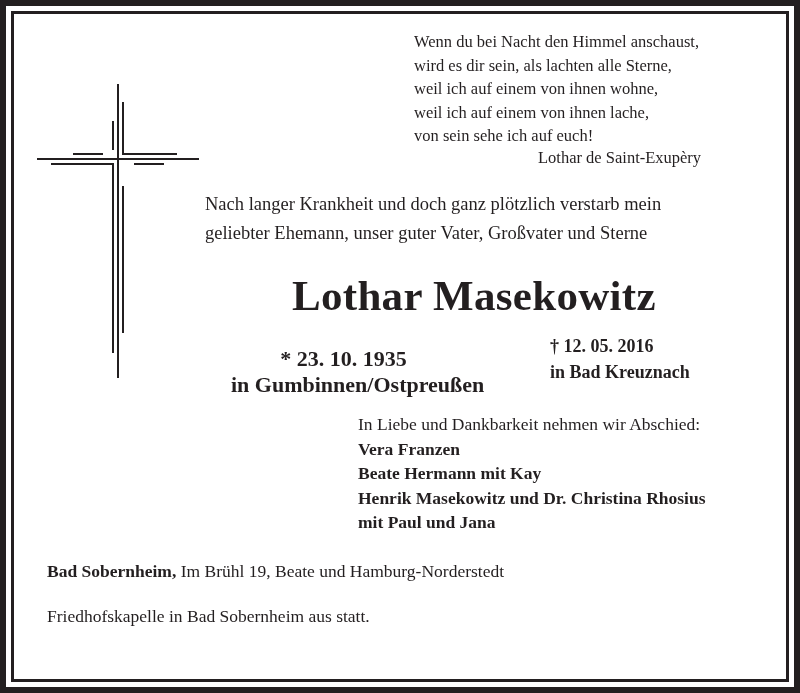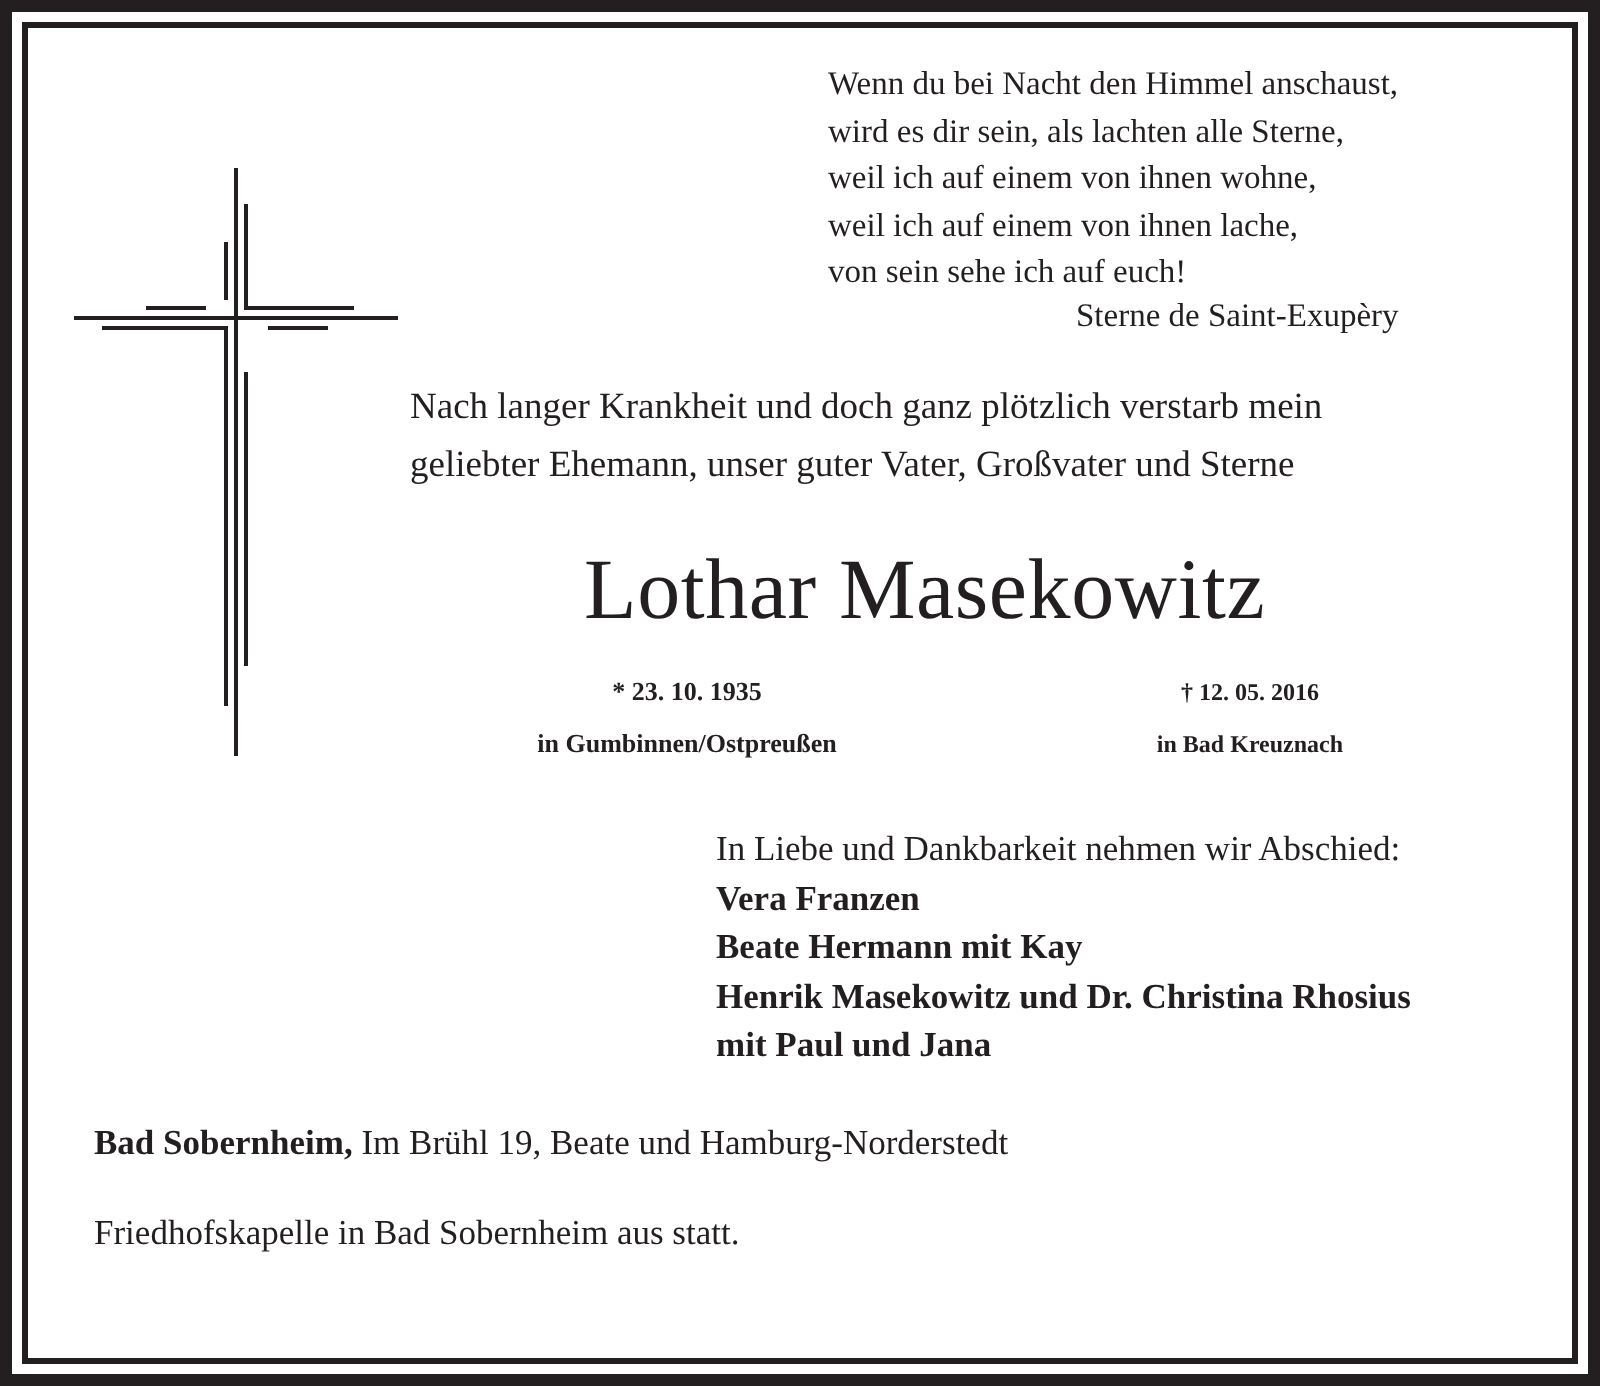--- a/index.html
+++ b/index.html
@@ -14,23 +14,23 @@
   }
   .frame-inner {
     position:absolute; left:11px; top:11px; width:778px; height:671px;
     box-sizing:border-box; border:3px solid #231f20; background:#fff;
   }
   .cross { position:absolute; left:0; top:0; width:800px; height:693px; }
   .txt { position:absolute; white-space:nowrap; }
   .quote { left:414px; top:30px; font-size:16.5px; line-height:23.5px; }
   .quote-author { left:538px; top:148px; font-size:16.5px; }
   .intro { left:205px; top:190px; font-size:18.5px; line-height:29px; }
-  .name { left:292px; top:271px; font-size:43px; font-weight:normal; letter-spacing:0.3px; }
-  .born { left:231px; top:333px; font-size:13px; line-height:26px; font-weight:bold; text-align:center; width:225px; }
-  .died { left:550px; top:333px; font-size:12px; line-height:26px; font-weight:bold; text-align:center; width:150px; }
+  .name { left:292px; top:271px; font-size:43px; font-weight:bold; letter-spacing:0.3px; }
+  .born { left:231px; top:346px; font-size:22px; line-height:26px; font-weight:bold; text-align:center; width:225px; }
+  .died { left:550px; top:333px; font-size:18px; line-height:26px; font-weight:bold; text-align:left; width:150px; }
   .mourners { left:358px; top:412px; font-size:17.5px; line-height:24.5px; }
   .mourners .b { font-weight:bold; }
   .address { left:47px; top:561px; font-size:17.5px; }
   .address .b { font-weight:bold; }
   .funeral { left:47px; top:603px; font-size:17.5px; line-height:27px; }
 </style>
 </head>
 <body>
 
 <div class="frame-outer"></div>
@@ -57,21 +57,21 @@
   </g>
 </svg>
 
 <div class="txt quote">
   <div>Wenn du bei Nacht den Himmel anschaust,</div>
   <div>wird es dir sein, als lachten alle Sterne,</div>
   <div>weil ich auf einem von ihnen wohne,</div>
   <div>weil ich auf einem von ihnen lache,</div>
   <div>von sein sehe ich auf euch!</div>
 </div>
-<div class="txt quote-author">Sterne de Saint-Exupèry</div>
+<div class="txt quote-author">Lothar de Saint-Exupèry</div>
 
 <div class="txt intro">
   <div>Nach langer Krankheit und doch ganz plötzlich verstarb mein</div>
   <div>geliebter Ehemann, unser guter Vater, Großvater und Sterne</div>
 </div>
 
 <div class="txt name">Lothar Masekowitz</div>
 
 <div class="txt born">
   <div>* 23. 10. 1935</div>

